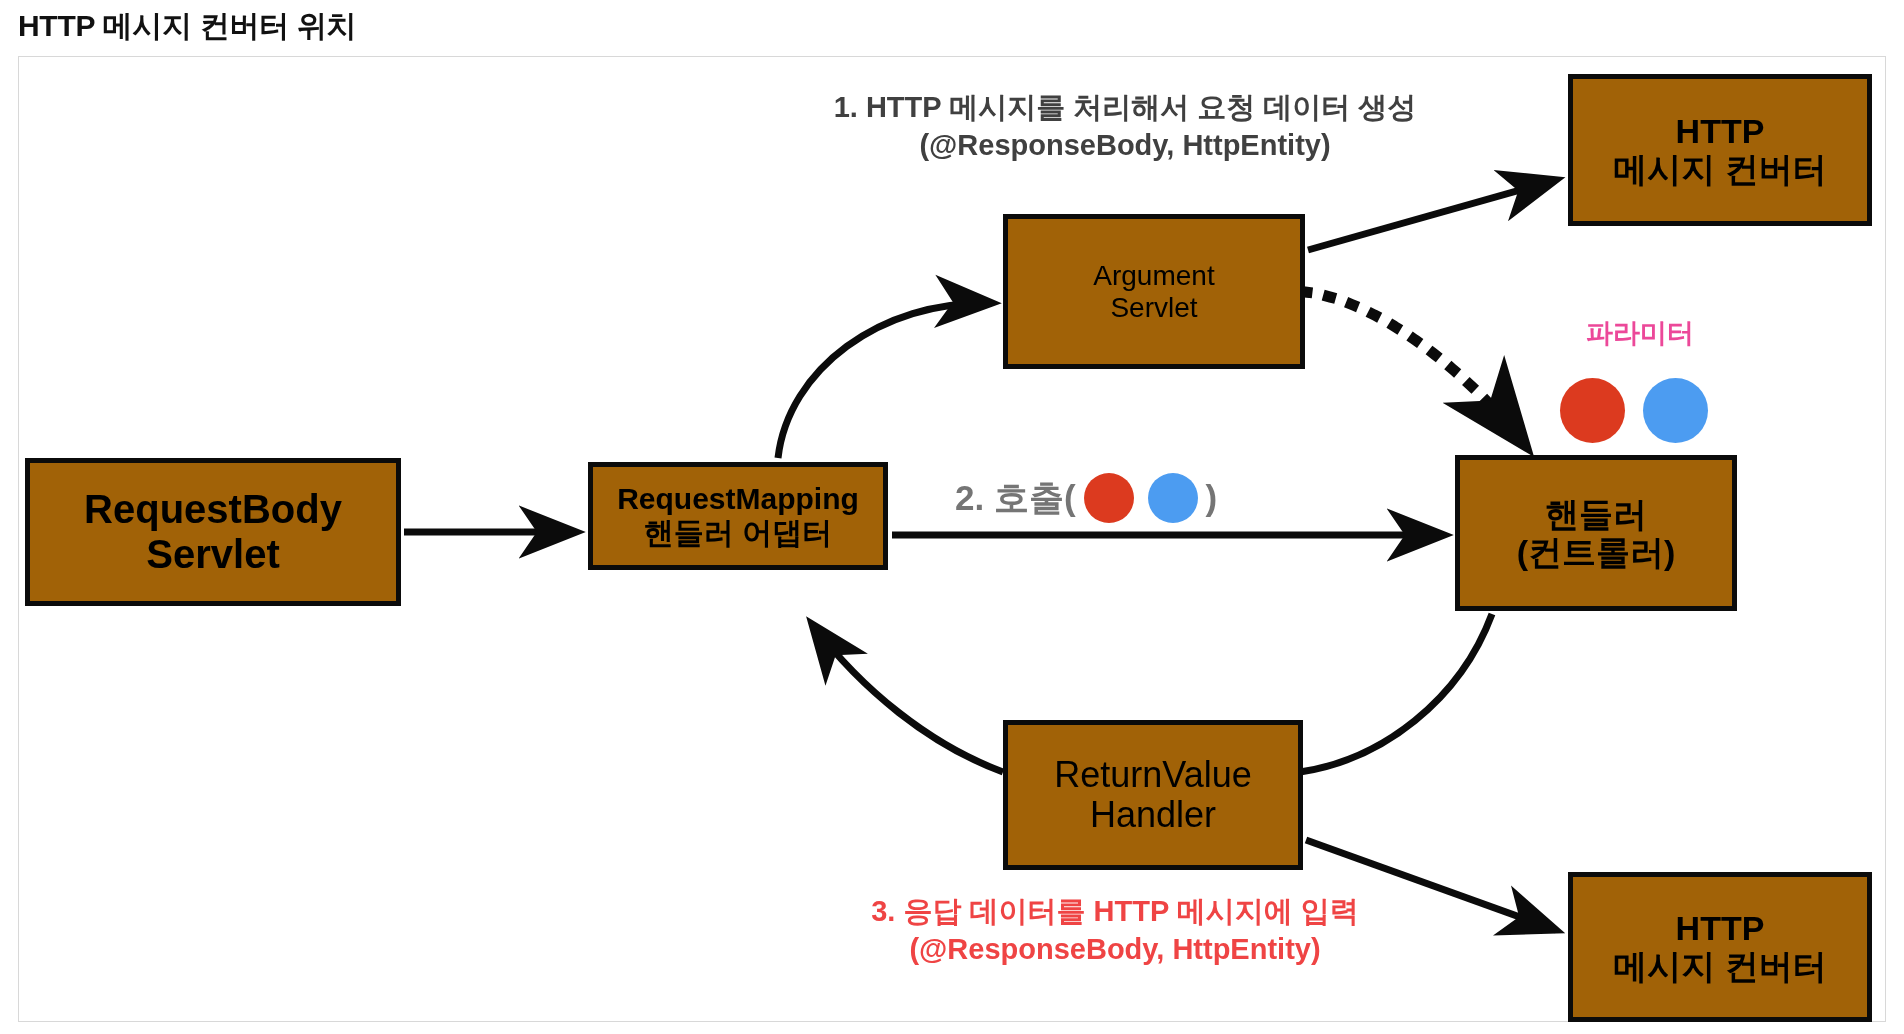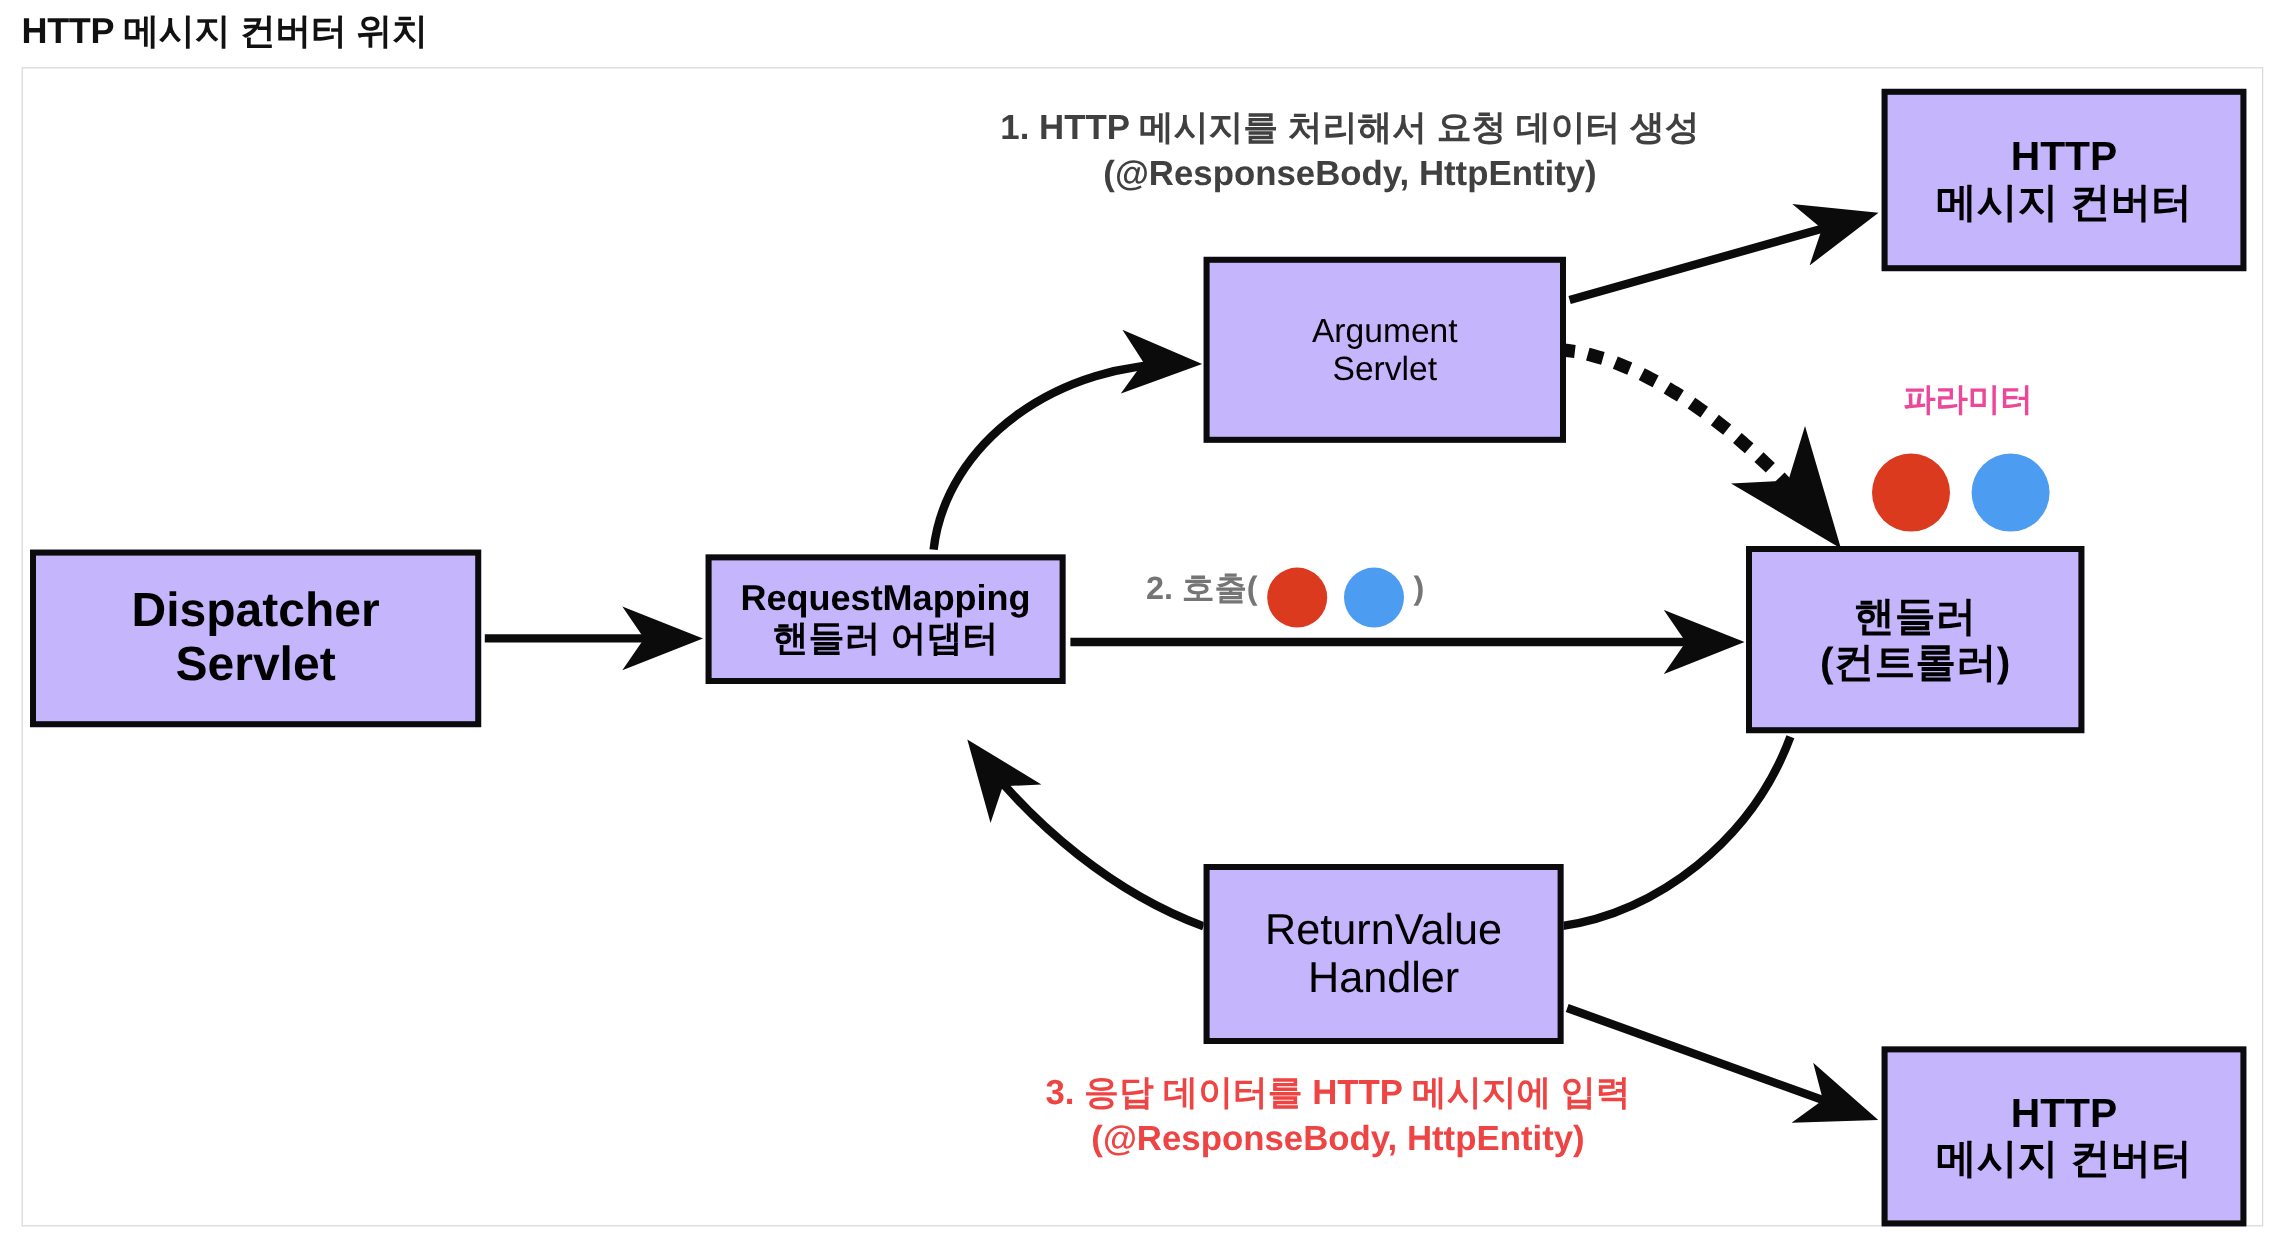--- a/index.html
+++ b/index.html
@@ -34,21 +34,21 @@
     height: 966px;
     border: 1px solid #d8d8d8;
     background: #ffffff;
     box-sizing: border-box;
   }
 
   
   .node-box {
     position: absolute;
     border: 5px solid #0b0b0b;
-    background: #c4b5fd;
+    background: #a16207;
     box-sizing: border-box;
     display: flex;
     flex-direction: column;
     align-items: center;
     justify-content: center;
     text-align: center;
     color: #000000;
     line-height: 1.12;
     z-index: 5;
   }
@@ -92,22 +92,22 @@
     line-height: 1.32;
     z-index: 4;
     white-space: nowrap;
   }
   #anno-step1 { left: 700px; top: 88px; width: 850px; font-size: 29px; }
   #anno-step3 { left: 690px; top: 892px; width: 850px; font-size: 29px; }
   #anno-param-label {
     left: 1520px; top: 316px; width: 240px; font-size: 27px;
   }
   #anno-step2 {
-    left: 955px; top: 473px; width: 340px; font-size: 27px;
-    text-align: left; display: flex; gap: 2px;
+    left: 955px; top: 473px; width: 340px; font-size: 35px;
+    text-align: left; display: flex; align-items: center; gap: 2px;
   }
 
   .dot {
     display: inline-block;
     border-radius: 50%;
     vertical-align: middle;
   }
   .dot-inline { width: 50px; height: 50px; margin: 0 6px; }
 
   #param-dots {
@@ -171,21 +171,21 @@
   <g>
     <path d="M1003,772 C930,745 862,690 812,624" stroke="#0b0b0b" stroke-width="7" fill="none" marker-end="url(#ah)"></path>
   </g>
 
   <g>
     <path d="M1306,840 L1556,930" stroke="#0b0b0b" stroke-width="7" fill="none" marker-end="url(#ah)"></path>
   </g>
 </svg>
 
 <div class="node-box" id="box-dispatcher" style="border-color: rgb(11, 11, 11);">
-  <span class="node-line">Dispatcher</span>
+  <span class="node-line">RequestBody</span>
   <span class="node-line">Servlet</span>
 </div>
 
 <div class="node-box" id="box-requestmapping" style="border-color: rgb(11, 11, 11);">
   <span class="node-line">RequestMapping</span>
   <span class="node-line">핸들러 어댑터</span>
 </div>
 
 <div class="node-box" id="box-argument-resolver" style="border-color: rgb(11, 11, 11);">
   <span class="node-line">Argument</span>

